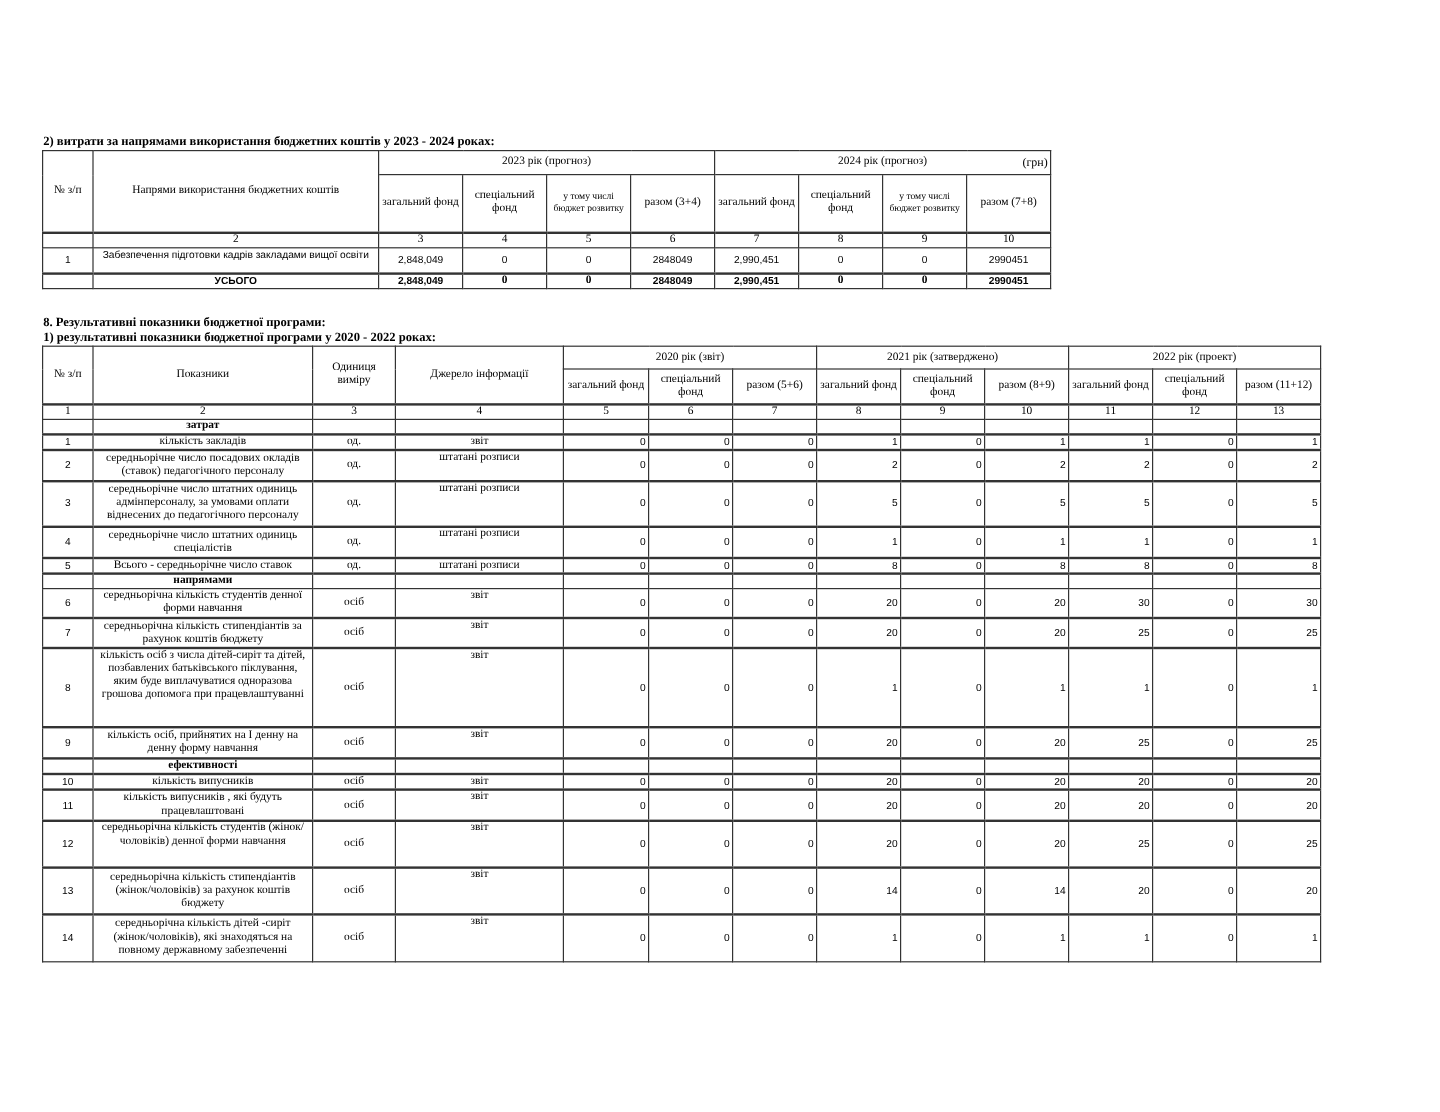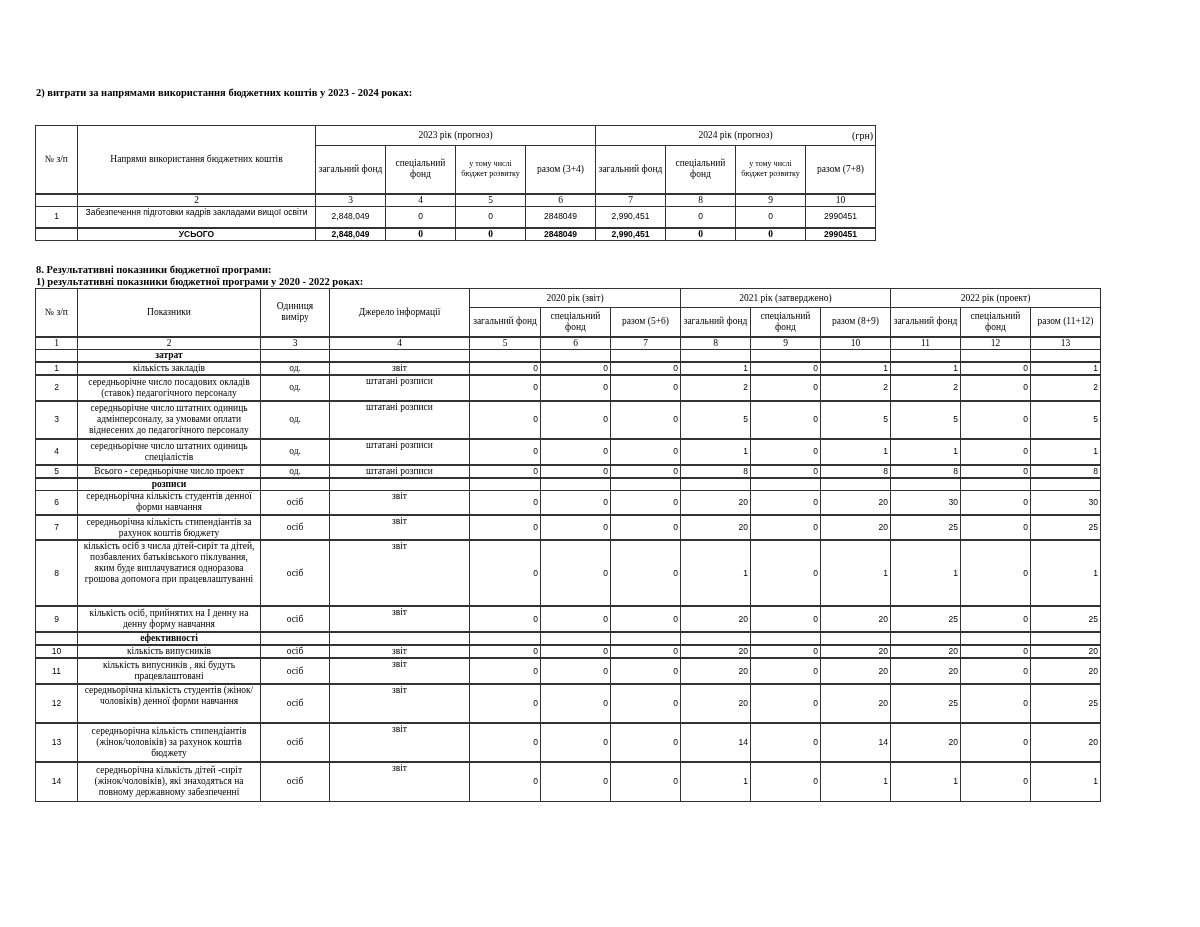--- a/index.html
+++ b/index.html
@@ -15,21 +15,21 @@
   td.top { vertical-align: top; }
   td.b { font-weight: bold; margin-top: 12px; }
   td.small { font-size: 8px; line-height: 10px; text-align: center; }
   tr.thick td { border-top: 2px solid #333; }
   #t1 { left: 35px; top: 125px; }
   #t2 { left: 35px; top: 288px; }
 </style>
 </head>
 <body>
 
-<div class="title" style="left:36px; top:87px;">2) витрати за напрямами використання бюджетних коштів у 2023 - 2024 роках:</div>
+<div class="title" style="left:36px; top:113px;">2) витрати за напрямами використання бюджетних коштів у 2023 - 2024 роках:</div>
 <div class="unit" style="left:852px; top:130px;">(грн)</div>
 
 <table id="t1">
   <colgroup>
     <col style="width:42px">
       <col style="width:238px">
       <col style="width:70px">
       <col style="width:70px">
       <col style="width:70px">
       <col style="width:70px">
@@ -220,37 +220,37 @@
     <td class="num">0</td>
     <td class="num">1</td>
     <td class="num">0</td>
     <td class="num">1</td>
     <td class="num">1</td>
     <td class="num">0</td>
     <td class="num">1</td>
   </tr>
   <tr class="thick" style="height:12px">
     <td class="sans">5</td>
-    <td>Всього - середньорічне число проект</td>
+    <td>Всього - середньорічне число ставок</td>
     <td>од.</td>
     <td>штатані розписи</td>
     <td class="num">0</td>
     <td class="num">0</td>
     <td class="num">0</td>
     <td class="num">8</td>
     <td class="num">0</td>
     <td class="num">8</td>
     <td class="num">8</td>
     <td class="num">0</td>
     <td class="num">8</td>
   </tr>
 
   <tr class="thick" style="height:12px">
     <td></td>
-    <td class="b">розписи</td>
+    <td class="b">напрямами</td>
     <td></td>
         <td></td>
     <td></td>
         <td></td>
         <td></td>
     <td></td>
         <td></td>
         <td></td>
     <td></td>
         <td></td>

